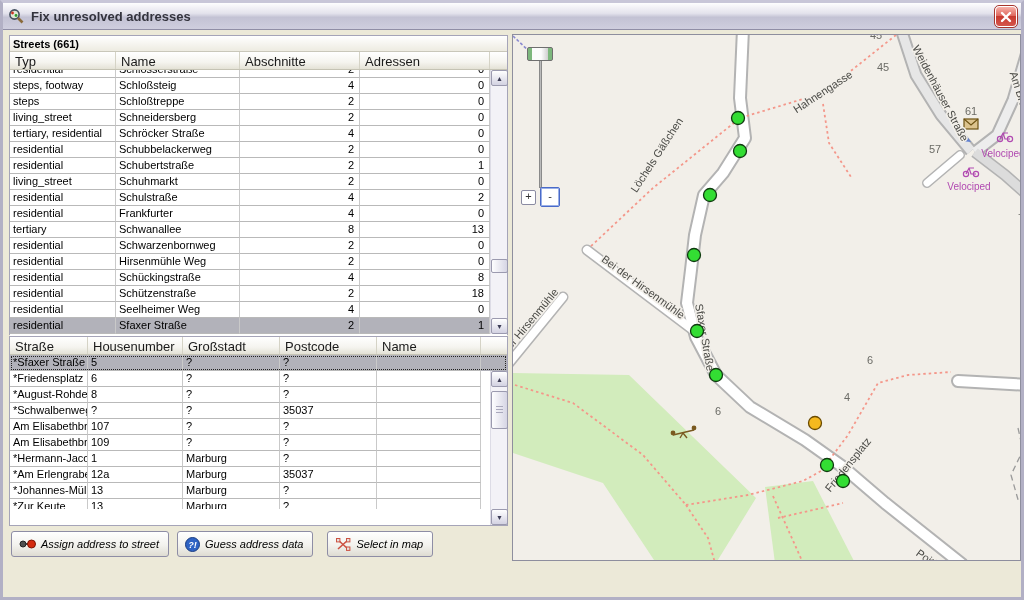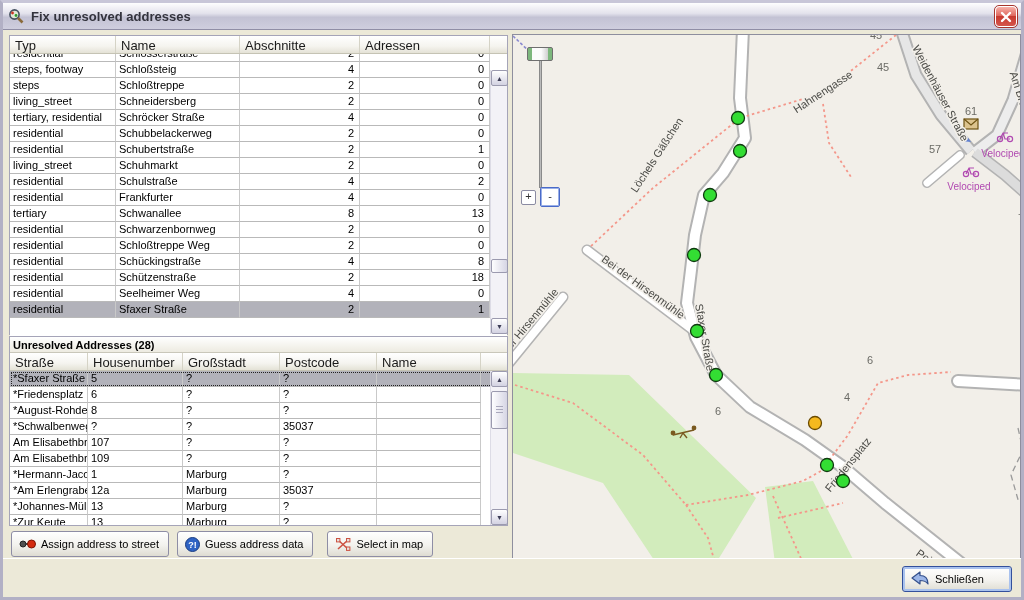--- a/index.html
+++ b/index.html
@@ -55,21 +55,21 @@
   .sbtn { position:absolute; left:0; width:17px; height:16px;
     background:linear-gradient(#ffffff,#d3d2e2); border:1px solid #9b9aaf; border-radius:2px;
     font-size:7px; color:#3c3c55; text-align:center; line-height:15px; }
   .sb .up { top:0; } .sb .down { bottom:0; }
   .thumb { position:absolute; left:0; width:17px;
     background:linear-gradient(90deg,#fefeff,#d6d5e4); border:1px solid #9b9aaf; border-radius:2px; }
   .thumb.grip::after { content:""; position:absolute; left:4px; right:4px; top:50%; margin-top:-4px;
     height:8px; background:repeating-linear-gradient(#a9a8bc 0 1px,transparent 1px 3px); }
 
   
-  .btnrow { position:absolute; left:2px; top:497px; display:flex; }
+  .btnrow { position:absolute; left:2px; top:497px; display:flex;font-style:italic; }
   .xpbtn { height:26px; display:flex; align-items:center; gap:5px; padding:0 9px 0 7px;
     background:linear-gradient(#ffffff,#f3f2ee 55%,#dedcd2);
     border:1px solid #8e8da5; border-radius:3px; font-size:11px; color:#000; white-space:nowrap; }
   .btnrow .xpbtn { margin-right:8px; }
   .btnrow .xpbtn:last-child { margin-left:6px; }
 
   
   .bottombar { position:absolute; left:0; right:0; bottom:0; height:39px;
     border-top:1px solid #fff; background:#ece9d8; }
   .defaultbtn { position:absolute; right:9px; top:7px; width:110px; height:26px;
@@ -107,20 +107,21 @@
     <div class="closebtn">
       <svg width="12" height="12" viewBox="0 0 12 12">
         <path d="M2,2 L10,10 M10,2 L2,10" stroke="#fff" stroke-width="2.4" stroke-linecap="round"></path>
       </svg>
     </div>
   </div>
 
   <div class="left">
 
     <div class="section st">
+      <div class="sec-title">Streets (661)</div>
       <div class="thead">
         <div class="th w1">Typ</div>
         <div class="th w2">Name</div>
         <div class="th w3">Abschnitte</div>
         <div class="th w4">Adressen</div>
       </div>
       <div class="rows">
         <div class="rows-inner">
 
             <div class="trow">
@@ -202,21 +203,21 @@
 
             <div class="trow">
               <div class="c w1">residential</div>
               <div class="c w2">Schwarzenbornweg</div>
               <div class="c w3 num">2</div>
               <div class="c w4 num">0</div>
             </div>
 
             <div class="trow">
               <div class="c w1">residential</div>
-              <div class="c w2">Schloßtreppe Weg</div>
+              <div class="c w2">Hirsenmühle Weg</div>
               <div class="c w3 num">2</div>
               <div class="c w4 num">0</div>
             </div>
 
             <div class="trow">
               <div class="c w1">residential</div>
               <div class="c w2">Schückingstraße</div>
               <div class="c w3 num">4</div>
               <div class="c w4 num">8</div>
             </div>
@@ -244,21 +245,20 @@
           </div>
       </div>
       <div class="sb">
         <div class="sbtn up">▲</div>
         <div class="thumb" style="top:189px;height:14px;"></div>
         <div class="sbtn down">▼</div>
       </div>
     </div>
 
     <div class="section addr">
-      <div class="sec-title">Unresolved Addresses (28)</div>
       <div class="thead">
         <div class="th w1">Straße</div>
         <div class="th w2">Housenumber</div>
         <div class="th w3">Großstadt</div>
         <div class="th w4">Postcode</div>
         <div class="th w5">Name</div>
       </div>
       <div class="rows">
         <div class="rows-inner">
 
@@ -489,22 +489,14 @@
         <circle cx="302" cy="388" r="6.5" stroke="#6a4a00" fill="#f5b91e"></circle>
       </g>
     </svg>
 
     <div class="slider-track"></div>
     <div class="slider-handle"></div>
     <div class="mapbtn zin">+</div>
     <div class="mapbtn zout">-</div>
   </div>
 
-  <div class="bottombar">
-    <div class="xpbtn defaultbtn">
-      <svg width="20" height="16" viewBox="0 0 20 16">
-        <path d="M2,7 L10,1 L10,4.5 C15,4.5 18,7 18,13 C15.5,9.5 13,9.5 10,9.5 L10,13 Z" fill="#9cb6e8" stroke="#34508c" stroke-width="1.2" stroke-linejoin="round"></path>
-      </svg>
-      <span>Schließen</span>
-    </div>
-  </div>
 
 </div>
 
 </body></html>

